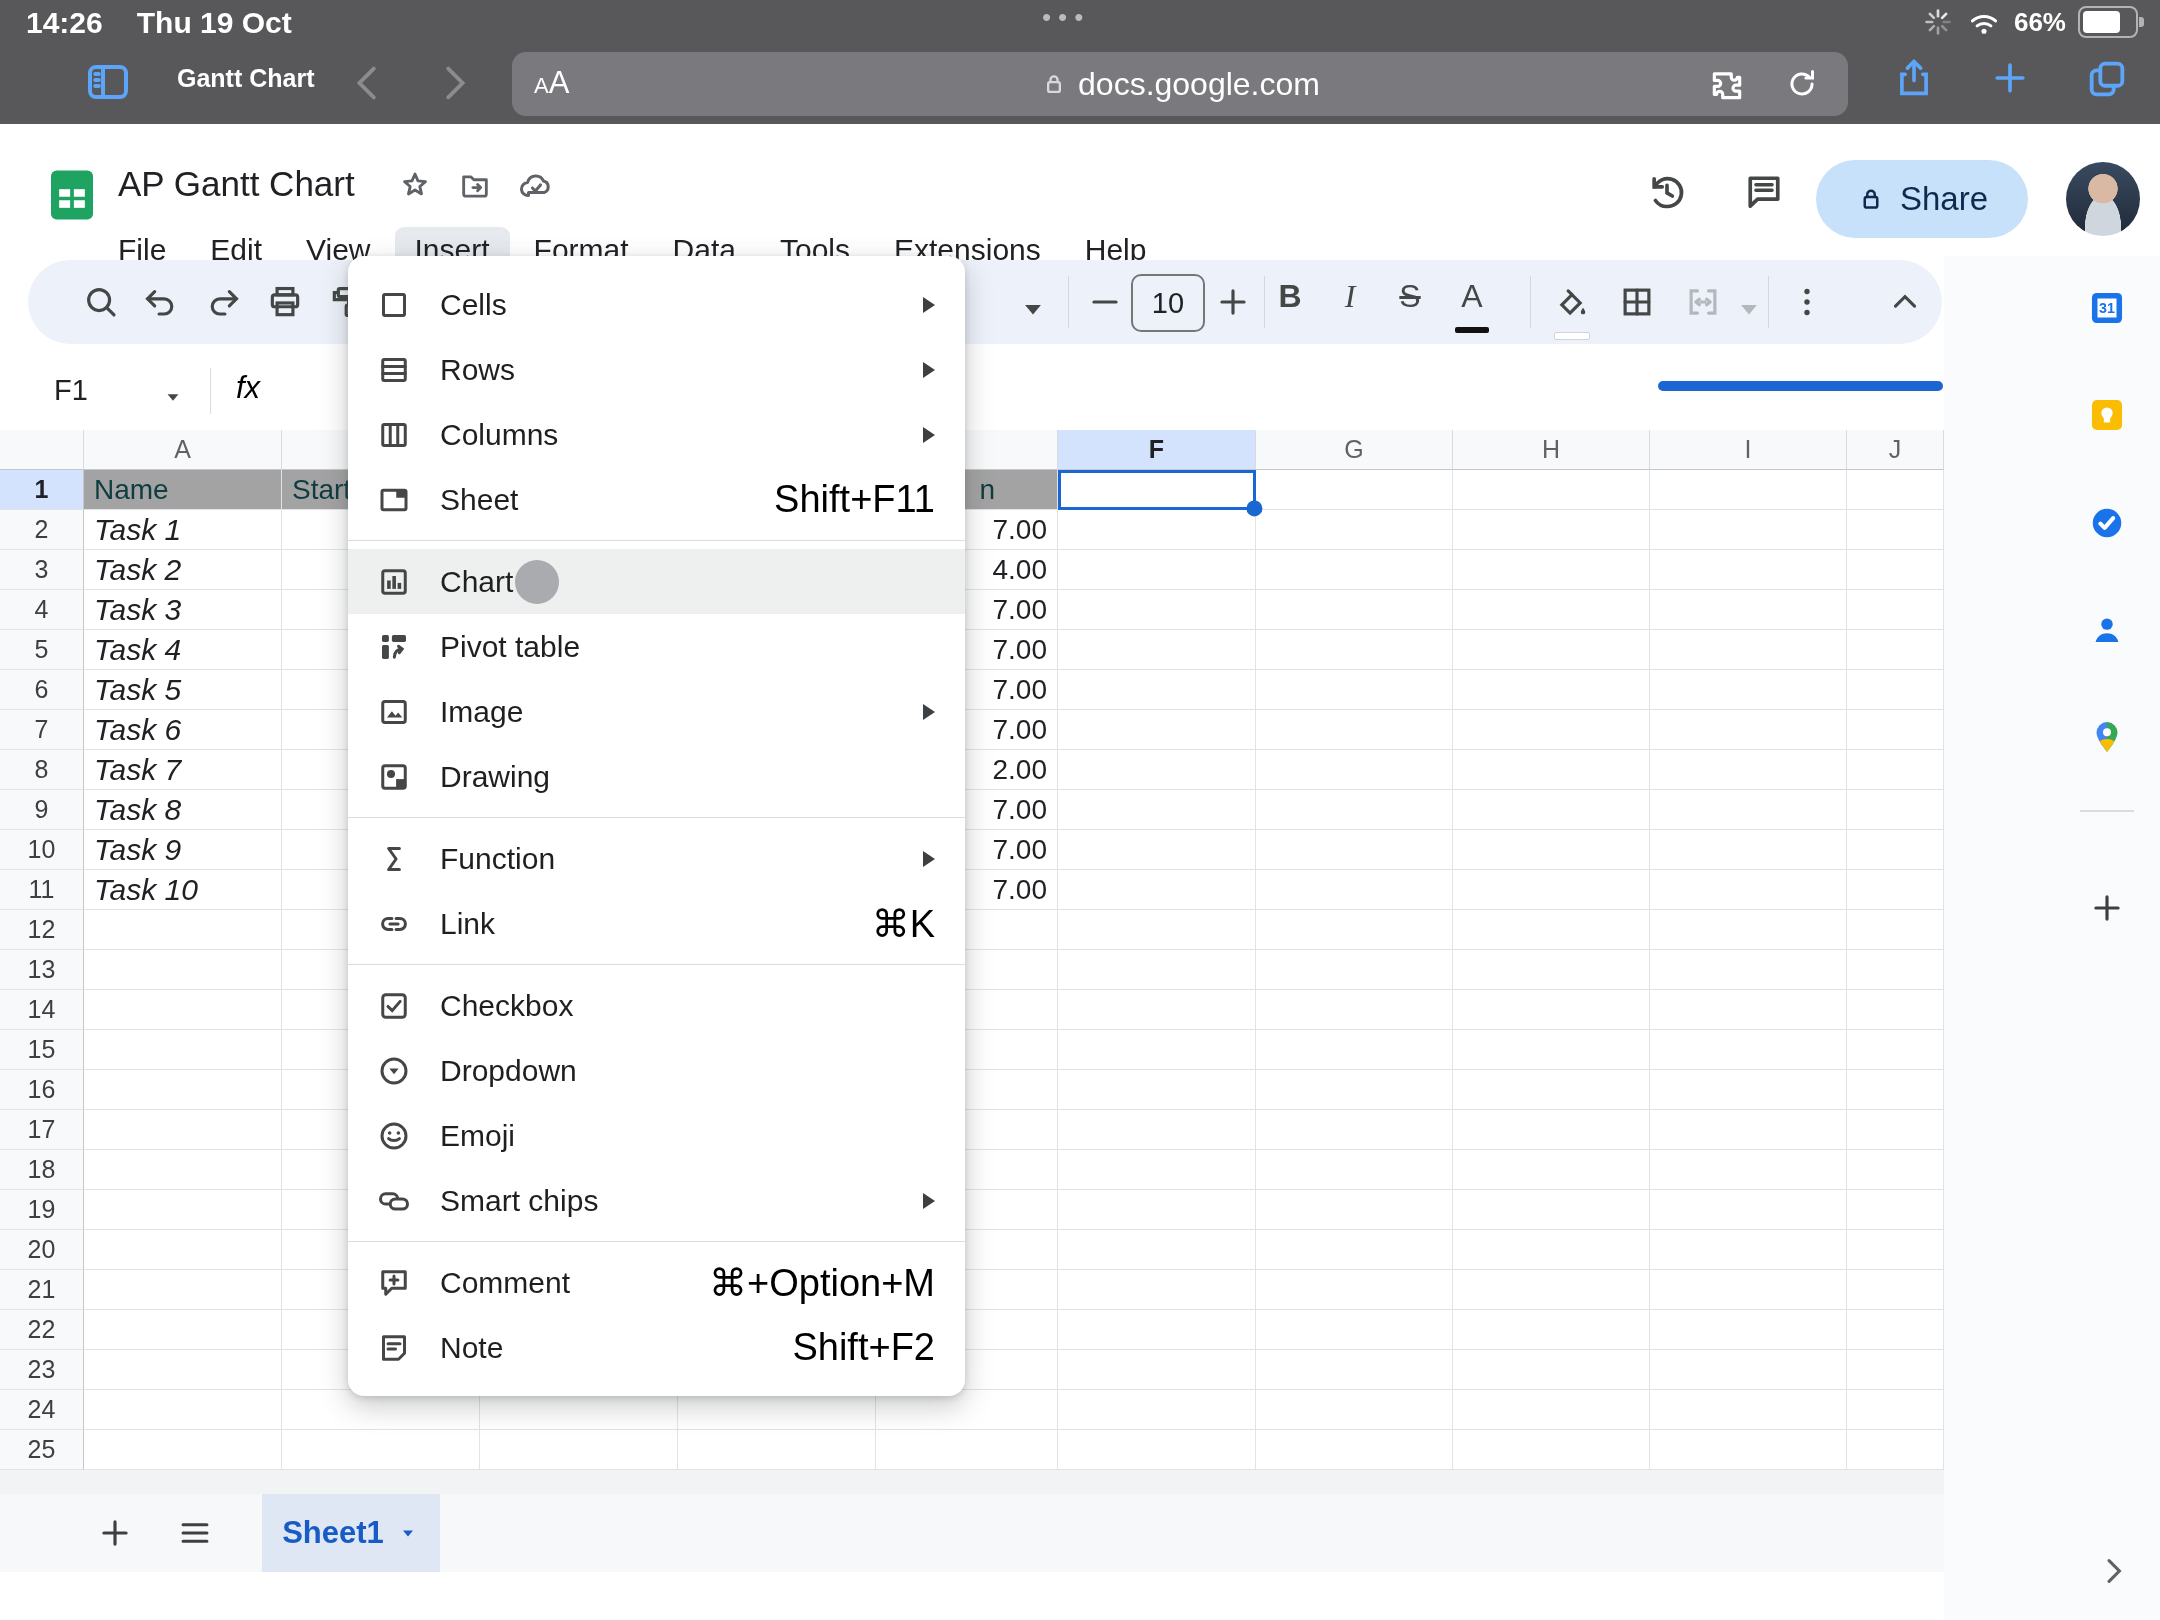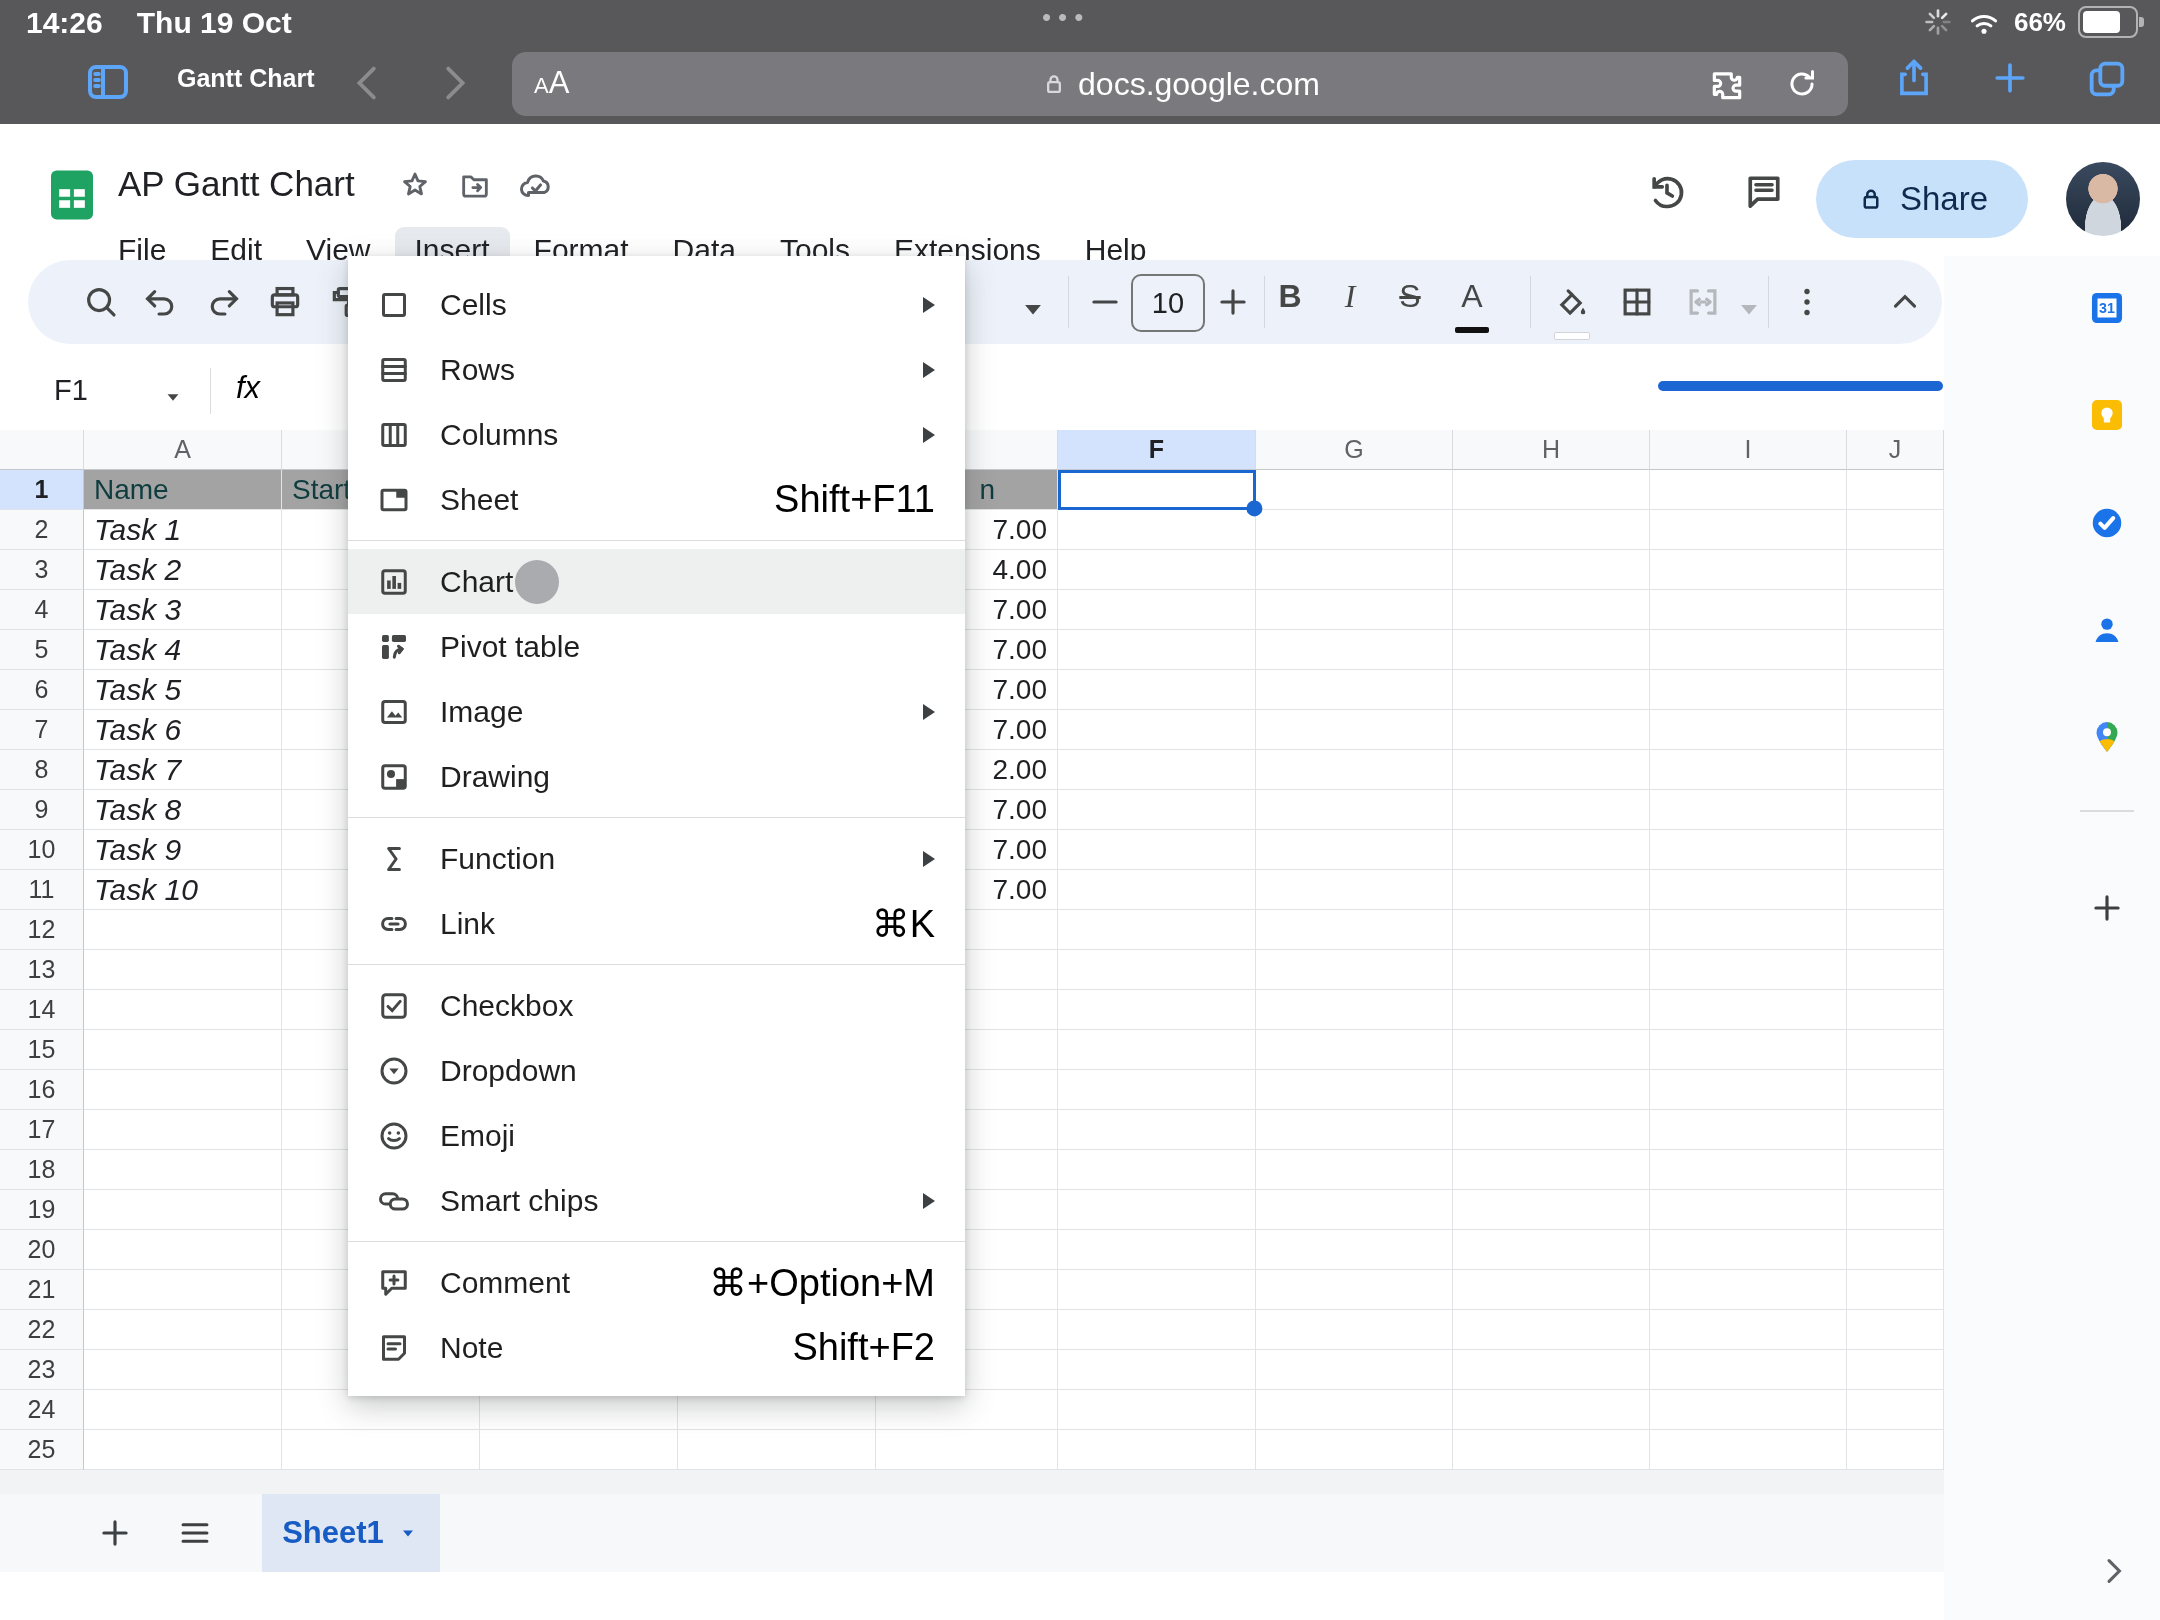--- a/index.html
+++ b/index.html
@@ -92,21 +92,21 @@
   .tab-all{position:absolute;left:176px;top:20px;color:#3c4043;}
   .sheettab{position:absolute;left:262px;top:0;height:78px;width:178px;background:#E0E7F4;display:flex;align-items:center;justify-content:center;gap:12px;color:#175CC4;font-size:31px;font-weight:700;}
 
   
   .sidepanel{position:absolute;left:1944px;top:256px;width:216px;height:1364px;background:#FAFBFD;}
   .sp-ic{position:absolute;left:144px;width:38px;height:38px;}
   .sp-div{position:absolute;left:136px;width:54px;height:2px;background:#dadce0;}
   .sp-chev{position:absolute;left:150px;color:#5f6368;}
 
   
-  .insmenu{position:absolute;left:348px;top:256px;width:617px;background:#fff;border-radius:0;z-index:20;
+  .insmenu{position:absolute;left:348px;top:256px;width:617px;background:#fff;border-radius:16px;z-index:20;
            box-shadow:0 2px 6px rgba(60,64,67,.18), 0 10px 28px rgba(60,64,67,.28);padding:8px 0;}
   .msec{padding:8px 0;}
   .msec + .msec{border-top:1px solid #DADCE0;}
   .mitem{height:65px;display:flex;align-items:center;padding:0 30px 0 28px;font-size:30px;color:#1F1F1F;}
   .mitem.hl2{background:#EEF0F0;}
   .mi-ic{width:36px;height:36px;margin-right:28px;color:#444746;flex:0 0 auto;}
   .mi-label{flex:0 1 auto;}
   .mi-sp{flex:1;}
   .mi-short{color:#000000;font-size:38px;}
   .mi-arrow{width:0;height:0;border-left:12px solid #3c4043;border-top:8px solid transparent;border-bottom:8px solid transparent;}

